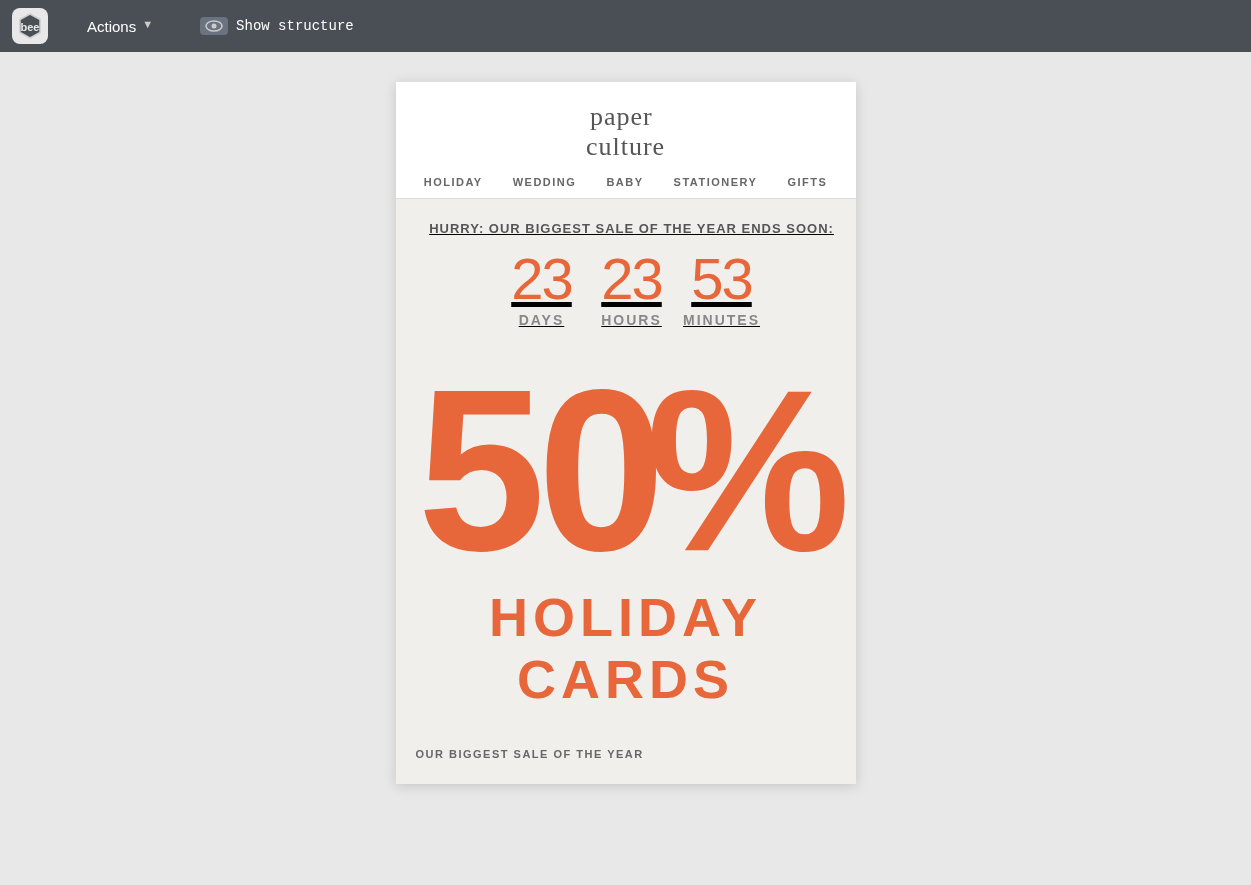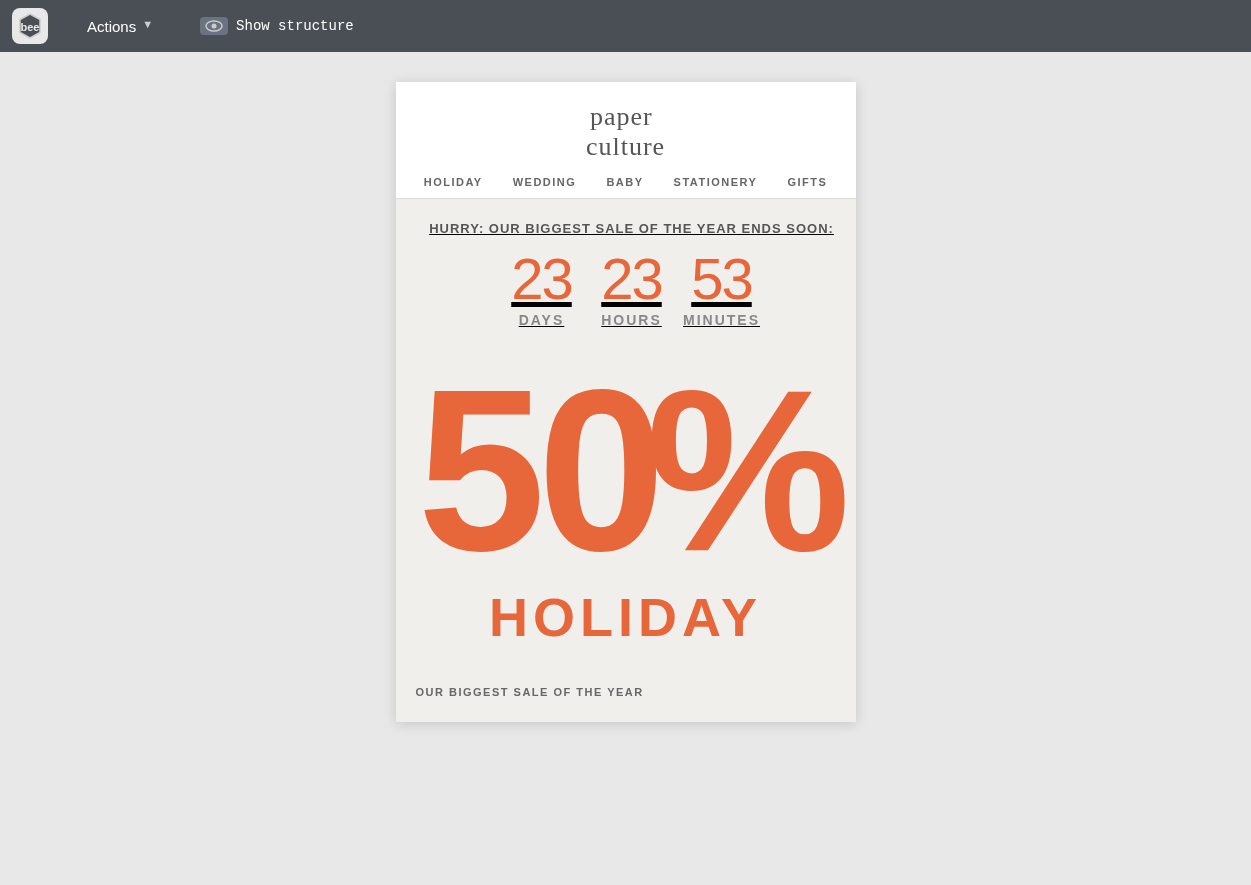--- a/index.html
+++ b/index.html
@@ -342,20 +342,21 @@
         </div>
       </div>
     </div>
 
     <div id="sale-section">
       <div id="fifty-pct-container">
         <span id="fifty-num">50</span>
         <span id="pct-sym">%</span>
       </div>
       <div id="holiday-line1">HOLIDAY</div>
+      <div id="holiday-line2">CARDS</div>
     </div>
 
     <div id="bottom-text-section">
       <div id="sale-footer-line1">OUR BIGGEST SALE OF THE YEAR</div>
 
     </div>
 
   </div>
 </div>
 

